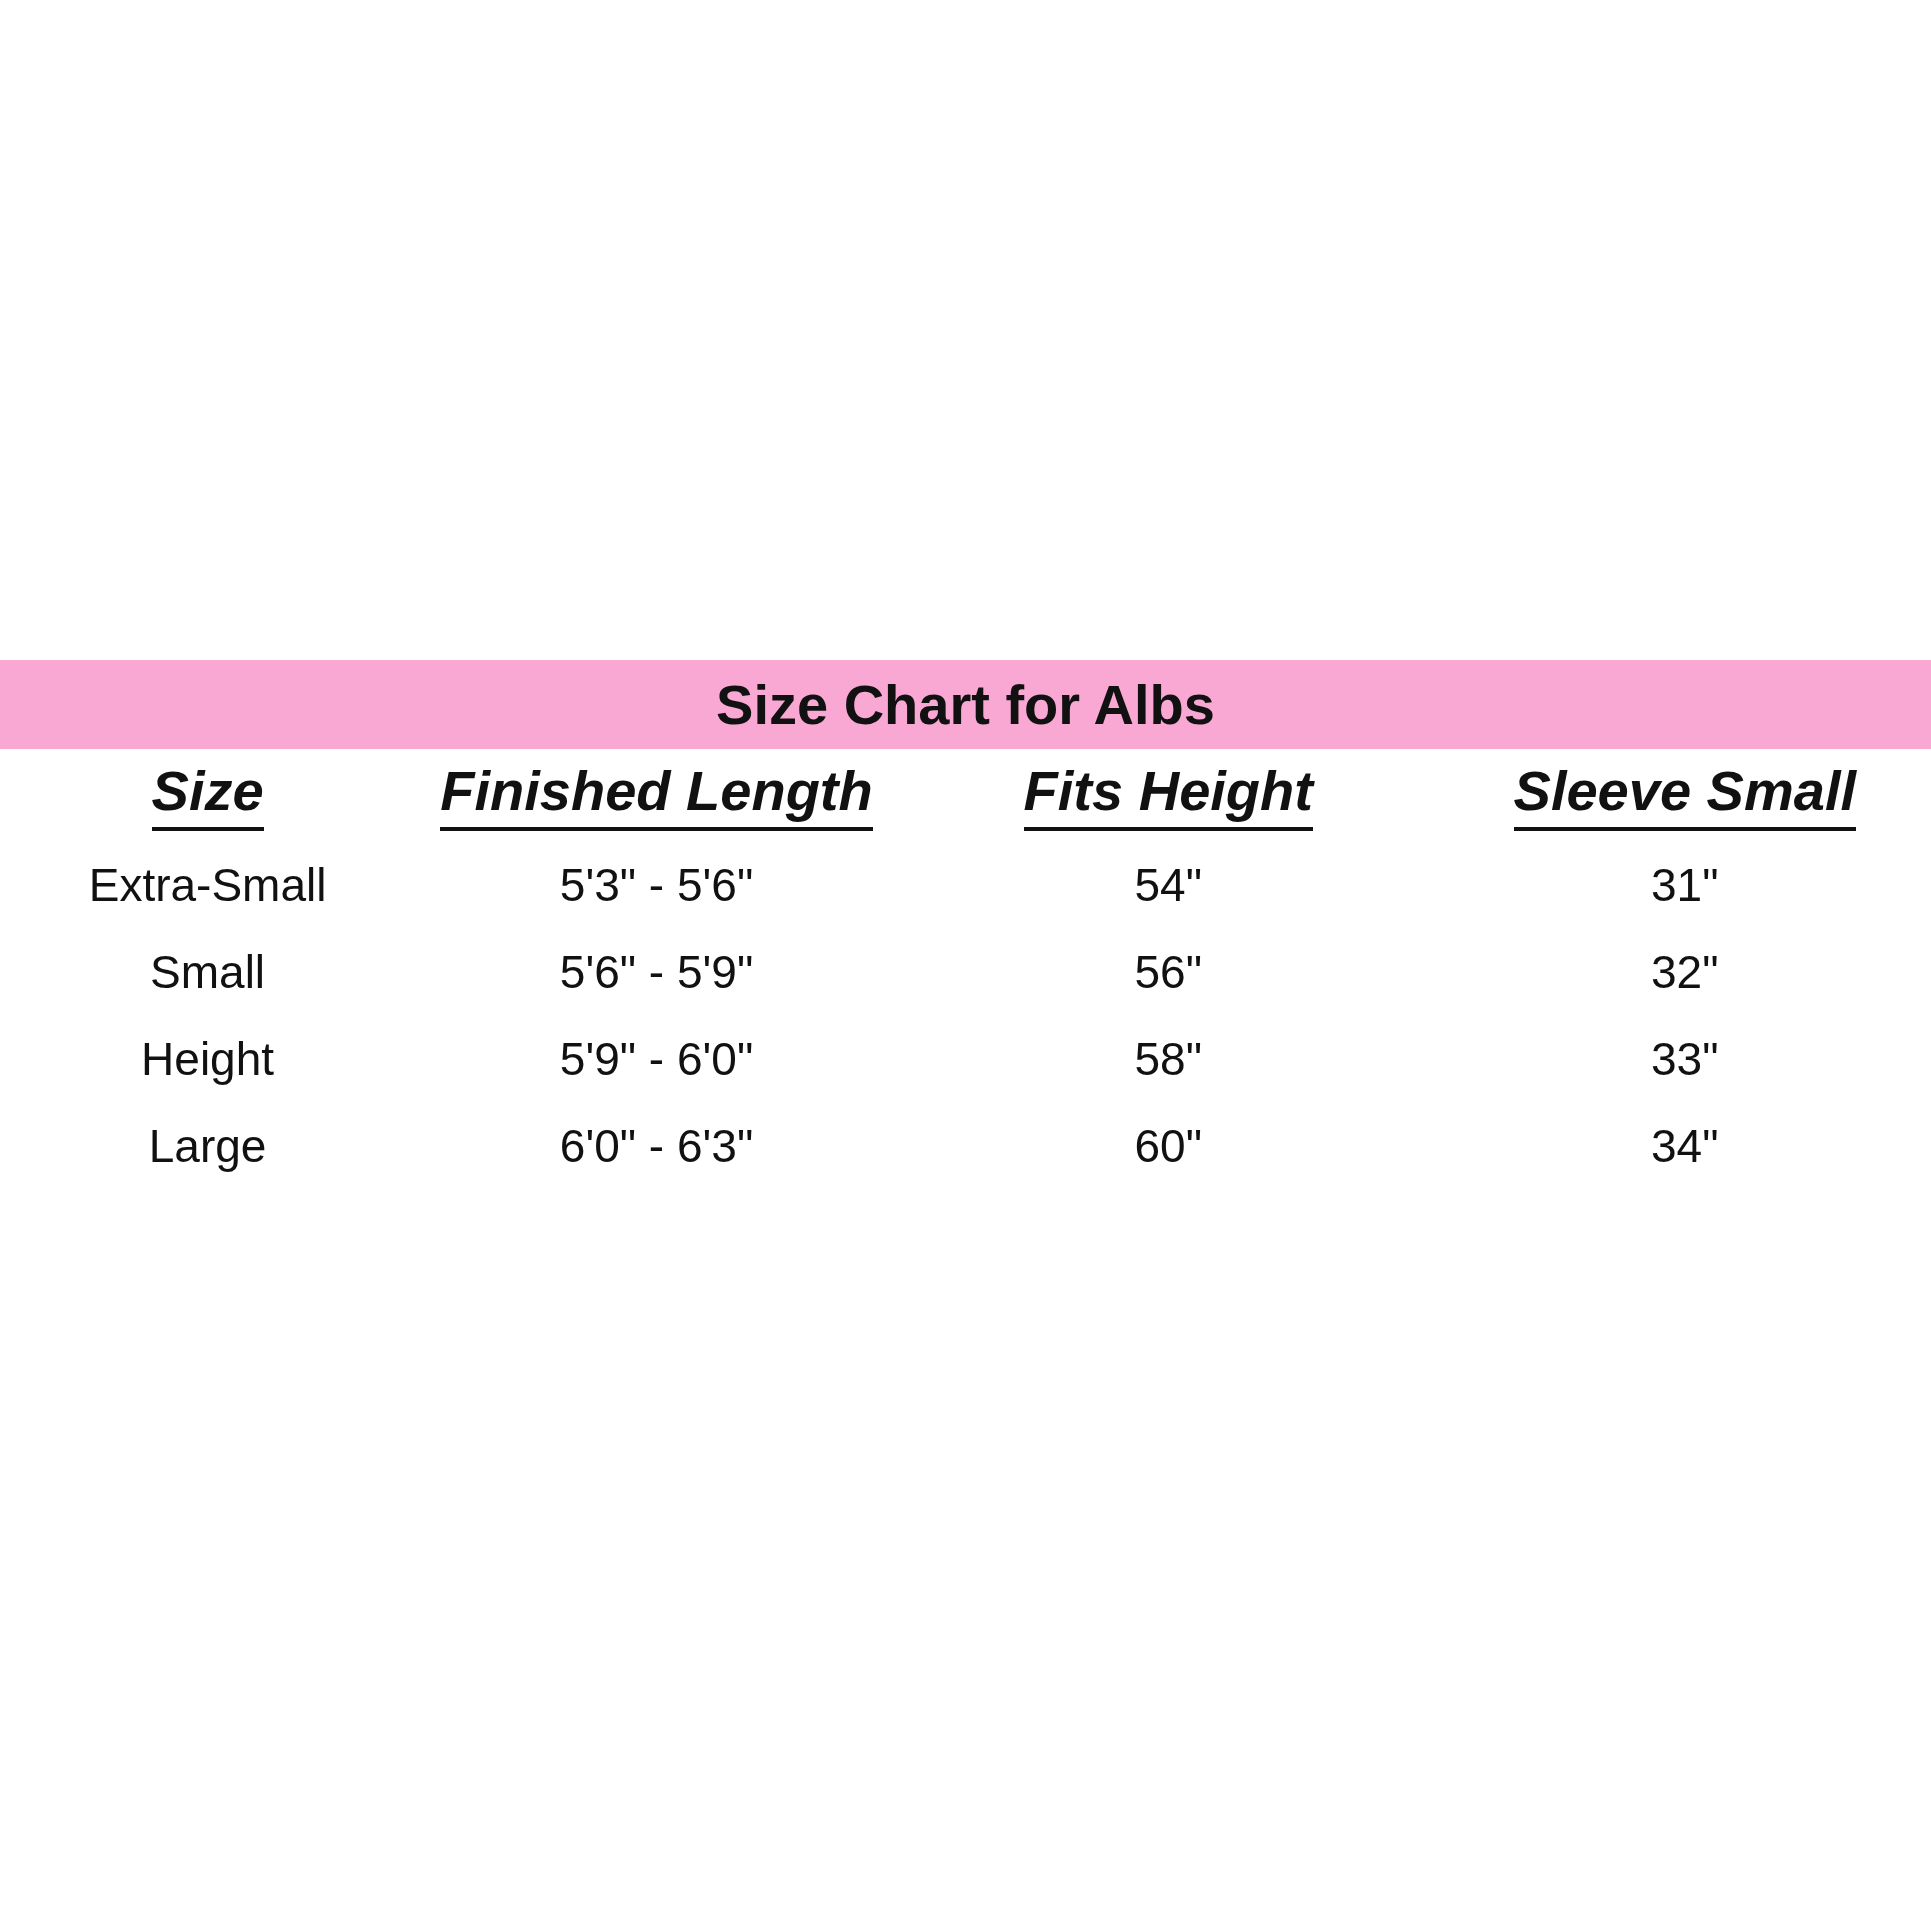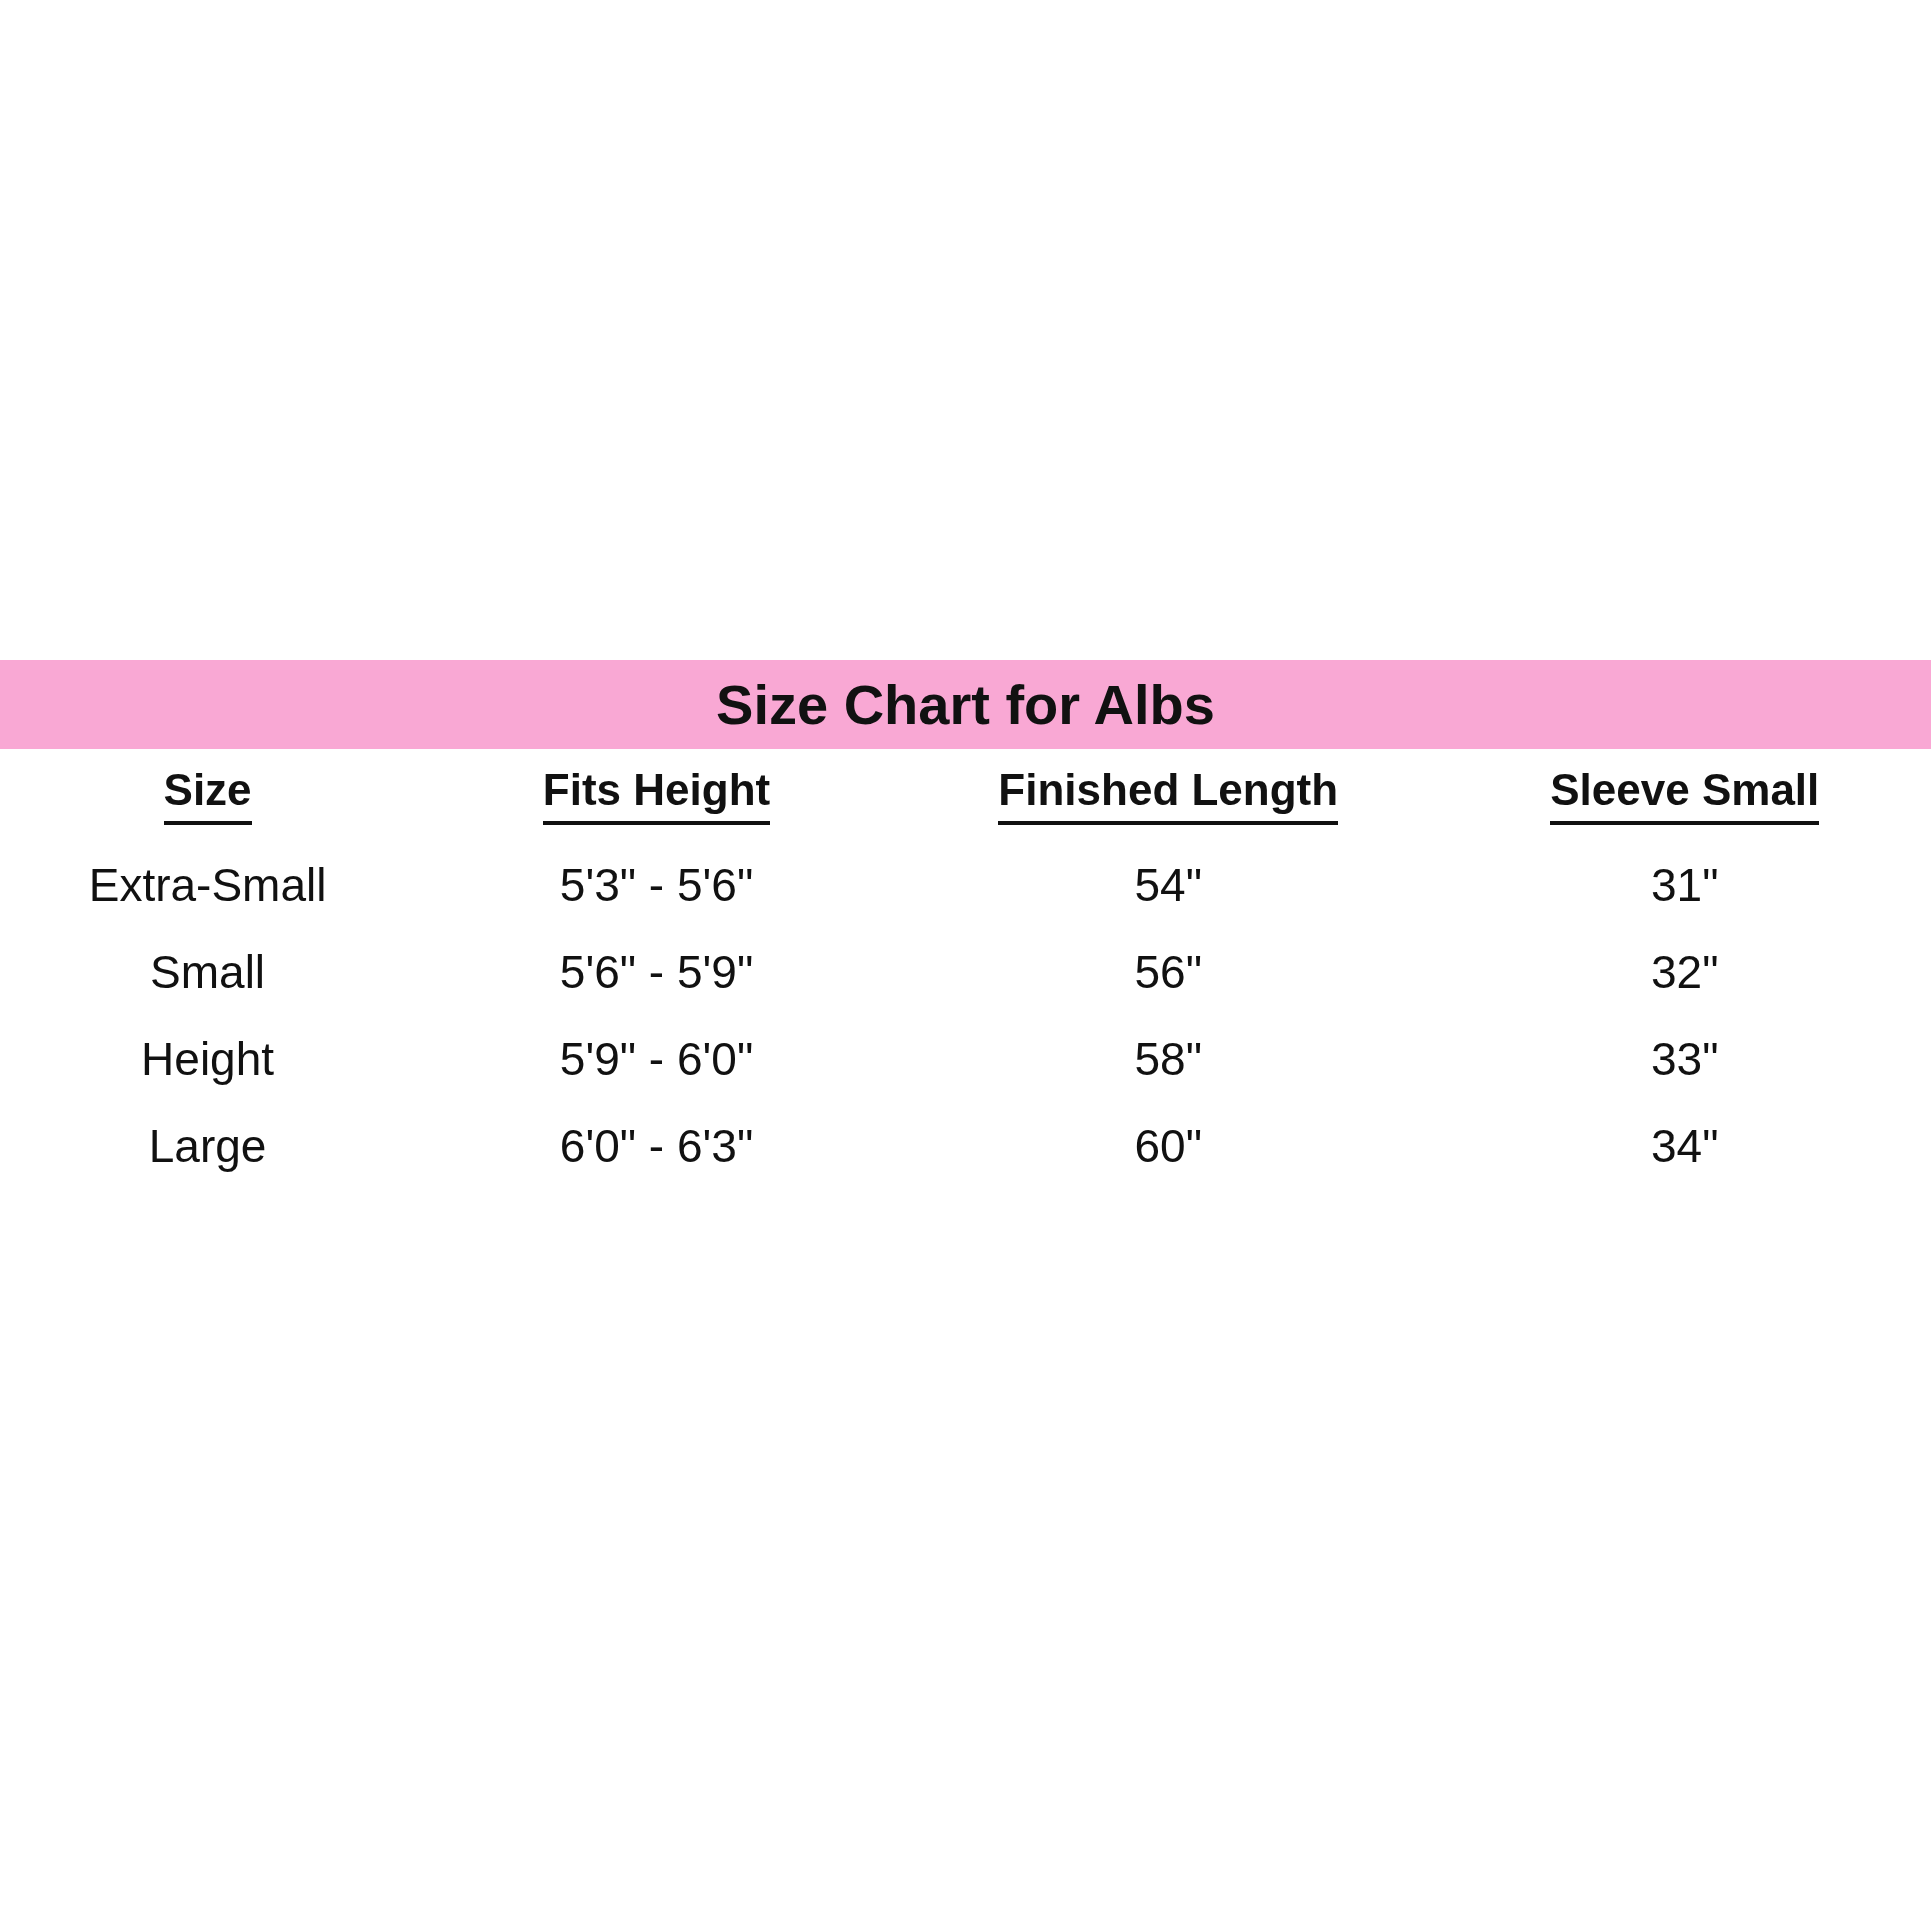--- a/index.html
+++ b/index.html
@@ -48,21 +48,22 @@
     height: 93px;
     font-weight: 700;
   }
   .cell {
     text-align: center;
     font-size: 46px;
     line-height: 1.1;
     white-space: nowrap;
   }
   .trow.header .cell {
-    font-size: 44px;
+    font-size: 56px;
+    font-style: italic;
   }
   .trow.header .cell span {
     display: inline-block;
     border-bottom: 4.8px solid #111111;
     padding-bottom: 5.8px;
   }
 </style>
 </head>
 <body>
 
@@ -72,24 +73,24 @@
     <div class="title">Size Chart for Albs</div>
   </div>
 
   <div class="size-table">
 
     <div class="trow header">
       <div class="cell">
         <span>Size</span>
       </div>
       <div class="cell">
-        <span>Fits Height</span>
+        <span>Finished Length</span>
       </div>
       <div class="cell">
-        <span>Finished Length</span>
+        <span>Fits Height</span>
       </div>
       <div class="cell">
         <span>Sleeve Small</span>
       </div>
     </div>
 
     <div class="trow">
       <div class="cell">Extra-Small</div>
       <div class="cell">5'3" - 5'6"</div>
       <div class="cell">54"</div>

